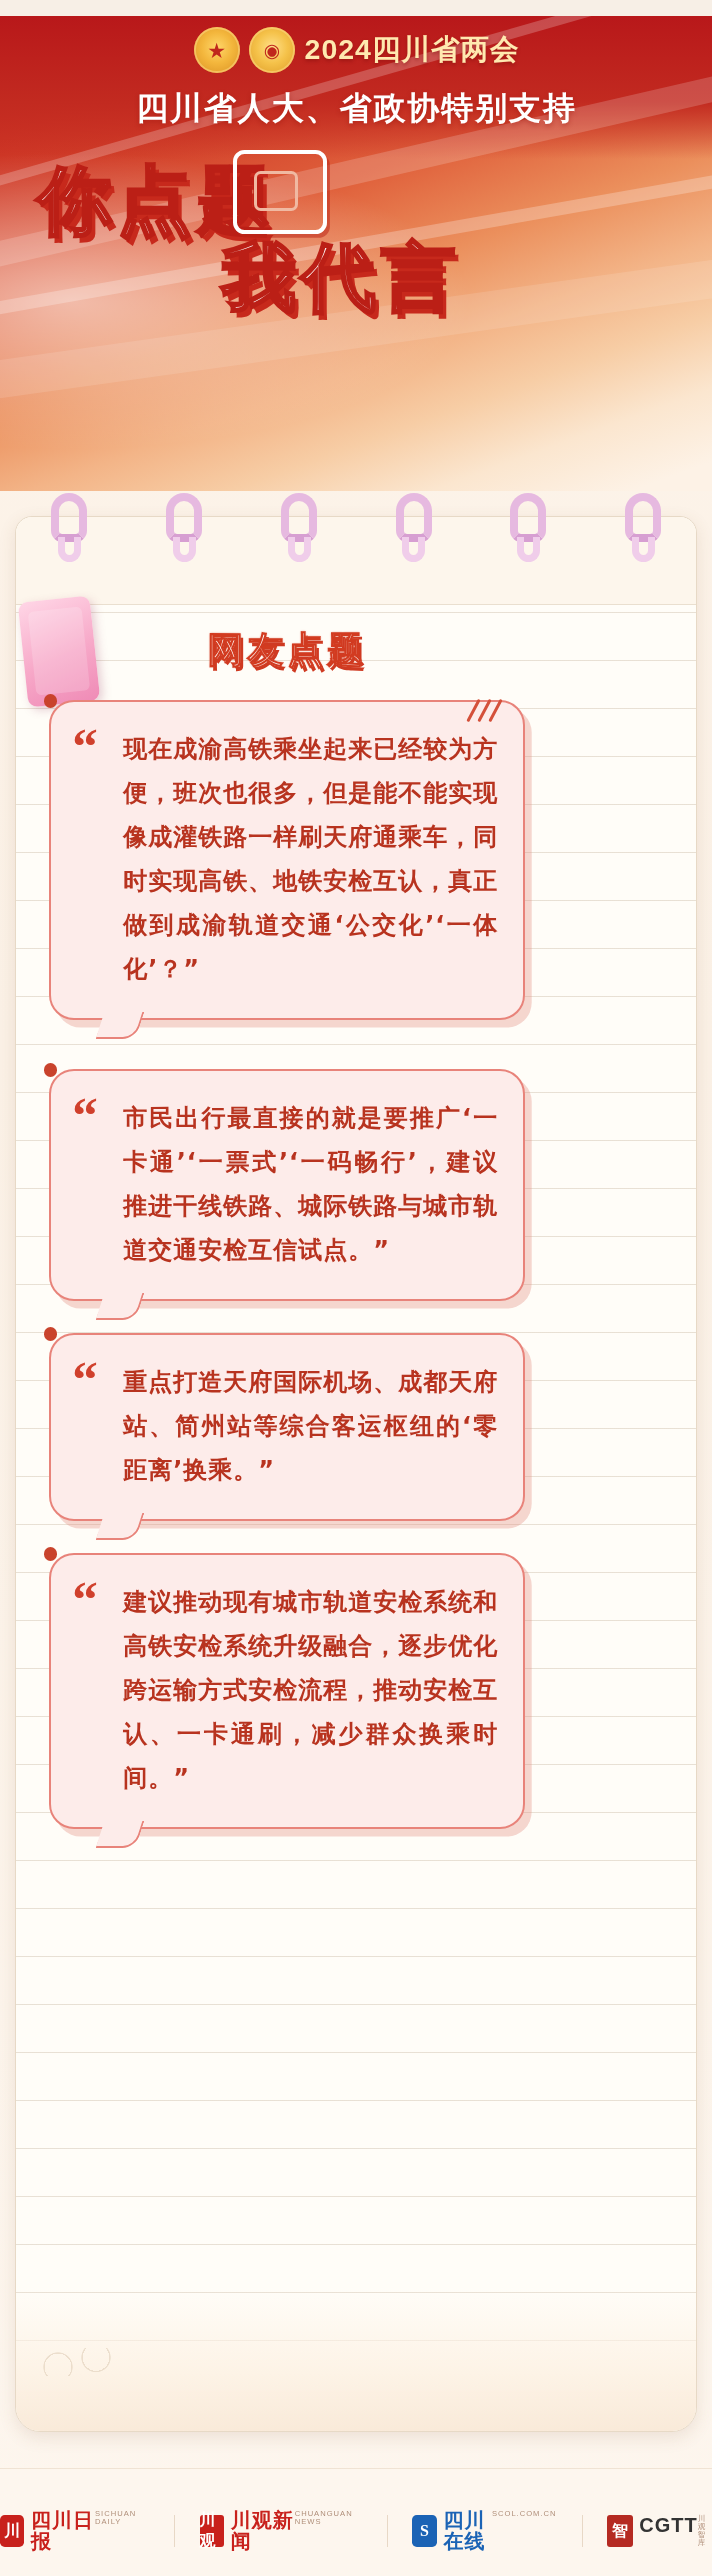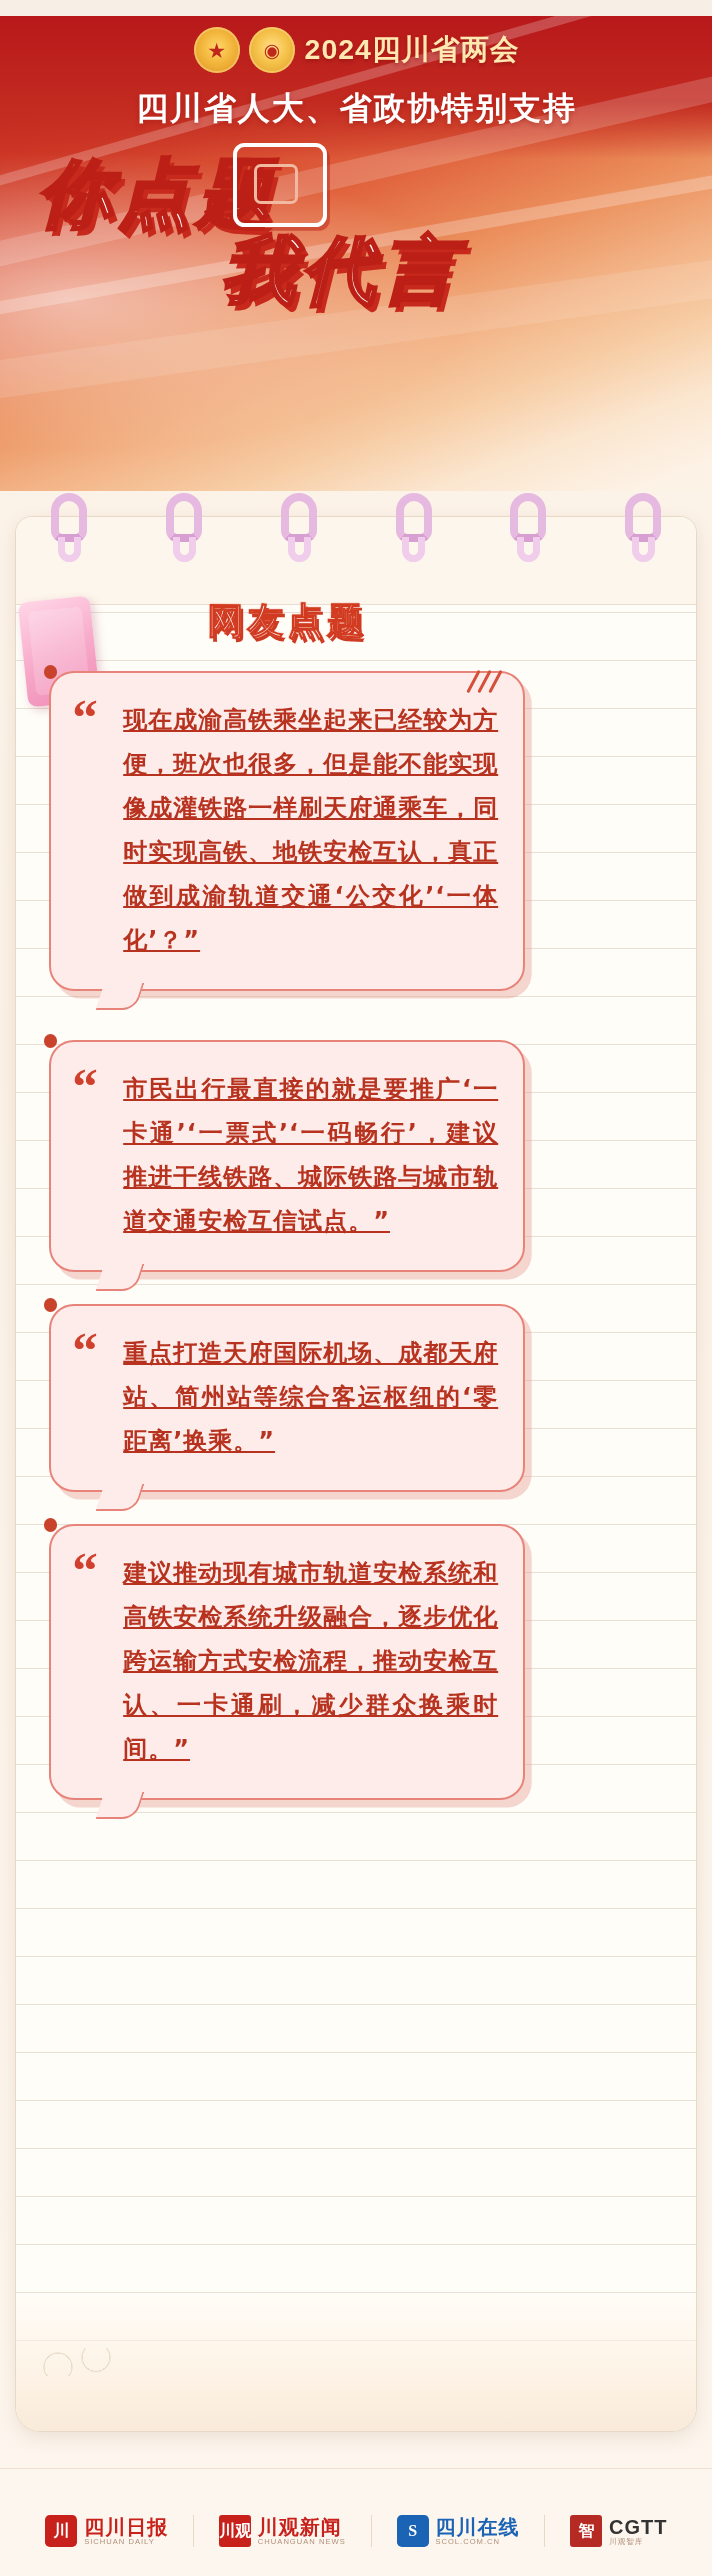--- a/index.html
+++ b/index.html
@@ -68,21 +68,21 @@
     text-shadow:0 1.9px 3.8px rgba(120,10,10,.45);
   }
 
   .subtitle{
     position:absolute;top:71px;left:0;width:713px;text-align:center;
     color:#ffffff;font-size:32px;font-weight:bold;letter-spacing:1.9px;
     text-shadow:0 1.9px 4.8px rgba(150,20,10,.45);
   }
 
   .bigtitle{
-    position:absolute;top:119px;left:32px;width:646px;height:190px;font-style:italic;
+    position:absolute;top:126px;left:32px;width:646px;height:190px;
   }
   .bt-row1{
     position:absolute;left:5.7px;top:9.5px;
     font-size:74px;font-weight:bold;letter-spacing:5.7px;
     color:#ffffff;
     -webkit-text-stroke:2.9px #bb1f16;
     text-shadow:4.8px 5.7px 0 #c7291c, 0 0 1px #c7291c;
   }
   .bt-row2{
     position:absolute;left:190px;top:87px;
@@ -174,21 +174,21 @@
     text-align:center;
     font-size:36px;
     font-weight:bold;
     color:#ffffff;
     letter-spacing:3.8px;
     -webkit-text-stroke:1px #d23b20;
     text-shadow:2.9px 3.8px 0 #cf3a22, 0 0 1.9px #cf3a22;
     margin:0 0 25px 0;
   }
   .content{
-    position:absolute;left:5.7px;top:25px;width:544px;padding:81px 0 0 0;box-sizing:border-box;
+    position:absolute;left:5.7px;top:25px;width:544px;padding:110px 0 0 0;box-sizing:border-box;
   }
 
   .card{
     position:relative;
     margin:0 34px 32px 34px;
     background:#fdecea;
     border:2.9px solid #e8837a;
     border-radius:25px;
     padding:25px 25px 27px 72px;
     box-shadow:6.7px 7.6px 0 rgba(226,140,130,.35);
@@ -201,21 +201,20 @@
   }
   .card p{
     margin:0;
     font-size:24px;
     line-height:44px;
     color:#b8331f;
     font-weight:bold;
     text-align:justify;
     font-family:"DejaVu Sans","Liberation Sans",sans-serif;
     letter-spacing:1px;
-    text-decoration:underline;
   }
   .card .dot{
     position:absolute;left:-7.6px;top:-7.6px;width:13.3px;height:13.3px;border-radius:50%;
     background:#c9432c;
   }
   .card .slash{
     position:absolute;right:13.3px;top:-3.8px;width:44px;height:28.5px;
   }
   .card .slash i{
     position:absolute;display:block;width:2.9px;height:25px;background:#d4503a;
@@ -247,21 +246,21 @@
     display:flex;align-items:center;gap:6.7px;
   }
   .logo .mark{
     width:32px;height:32px;border-radius:4.8px;
     background:#c8211c;color:#fff;font-size:16px;font-weight:bold;
     display:flex;align-items:center;justify-content:center;
     font-family:"Liberation Serif",serif;
   }
   .logo .mark.sq{border-radius:3px;}
   .logo .txt{
-    display:flex;flex-direction:column;line-height:1.05;
+    display:flex;line-height:1.05;
   }
   .logo .txt .main{font-size:20px;font-weight:bold;color:#c8211c;letter-spacing:1px;}
   .logo .txt .sub{font-size:7.6px;color:#b08f7a;letter-spacing:1px;}
   .logo.blue .mark{background:#1b63b5;}
   .logo.blue .txt .main{color:#1b63b5;}
   .logo.dark .mark{background:#b52a22;}
   .logo.dark .txt .main{color:#333;font-size:20px;}
   .sep{width:1px;height:32px;background:#e8d8c6;}
 </style>
 </head>

